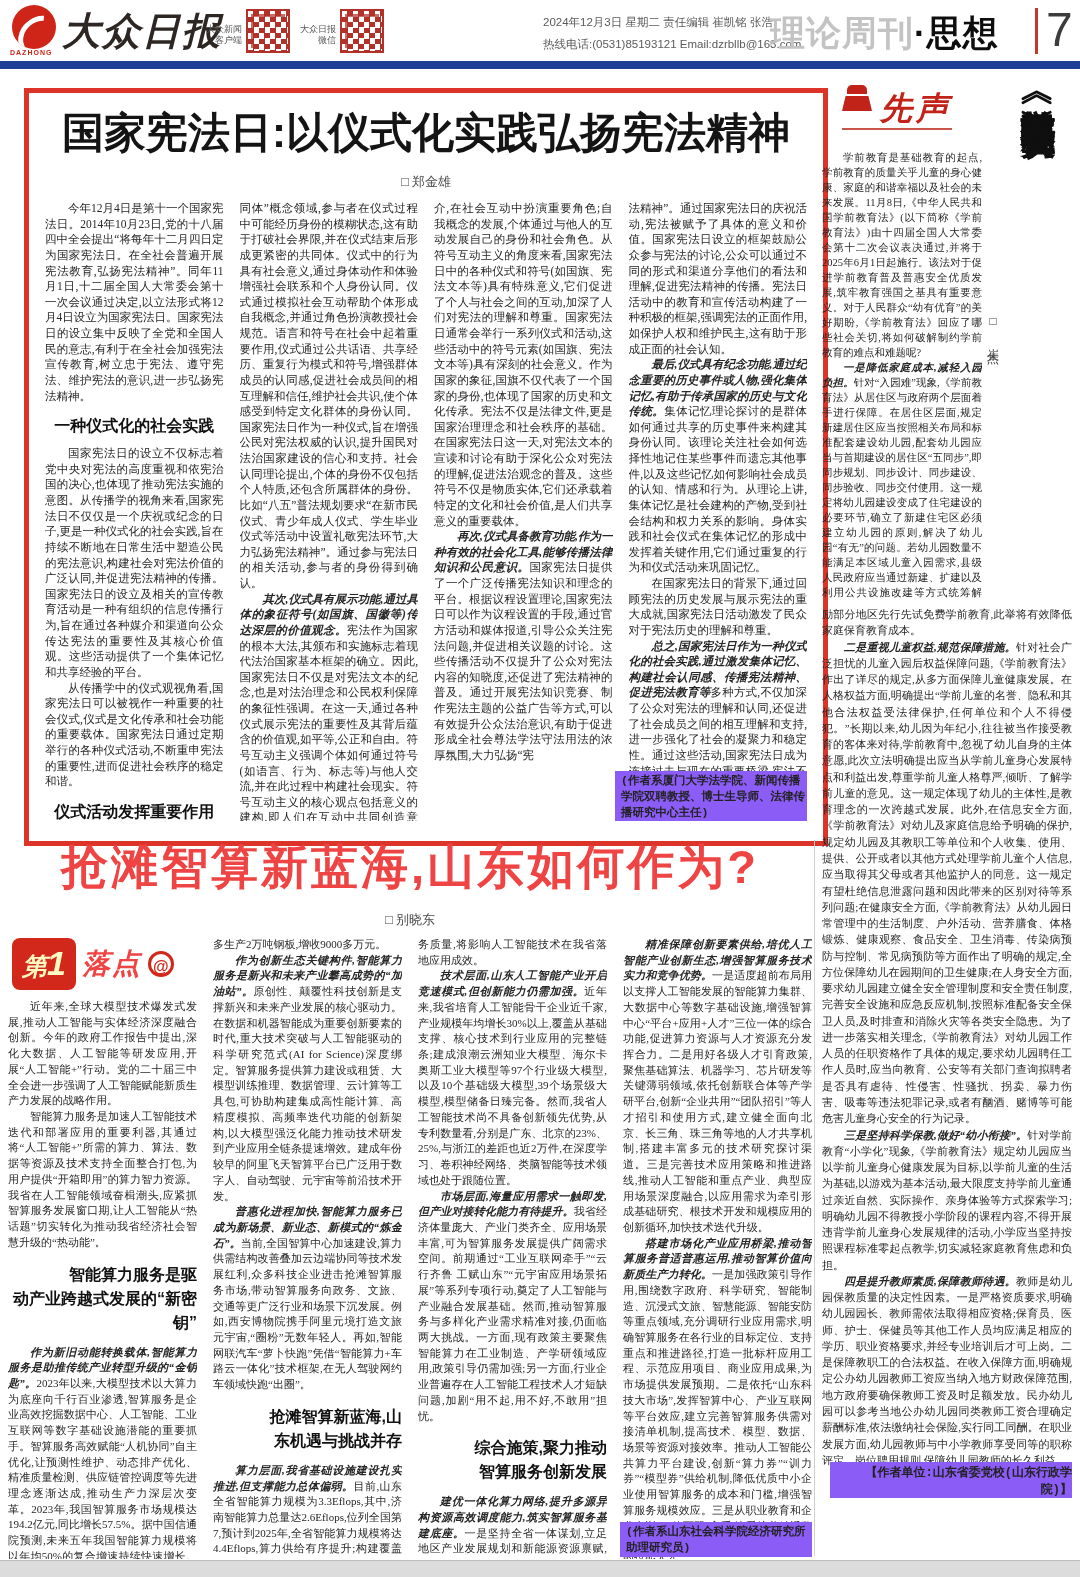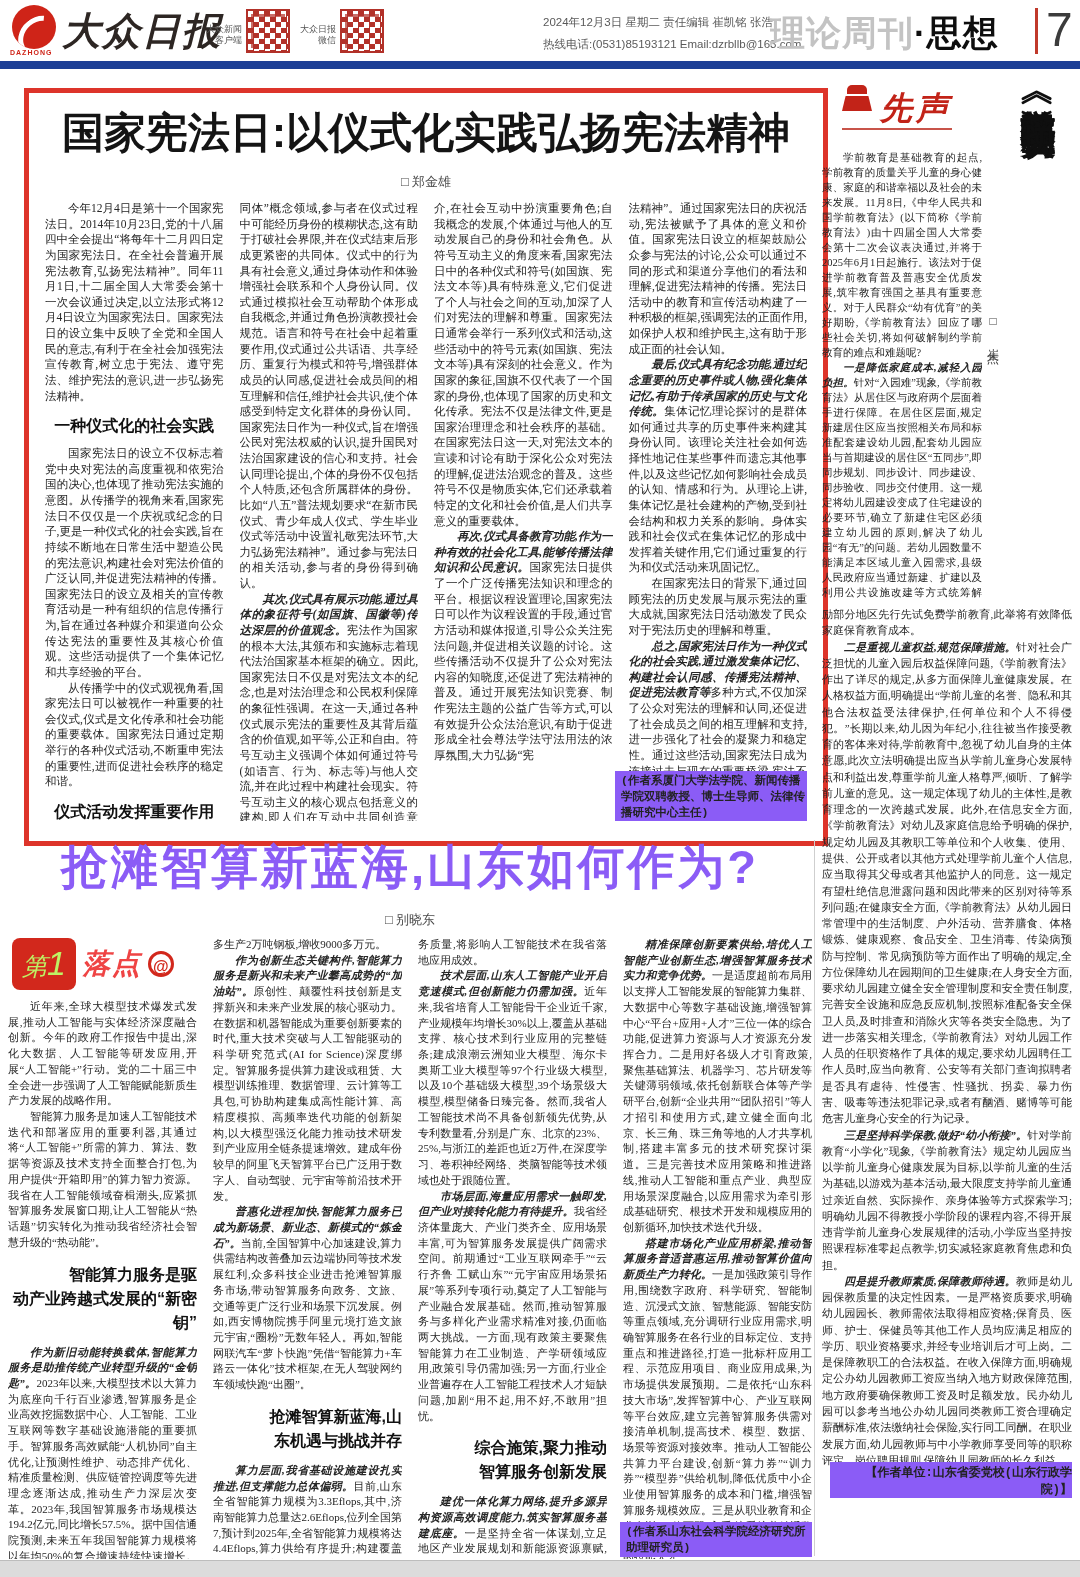--- a/index.html
+++ b/index.html
@@ -46,29 +46,29 @@
       border:5px solid #dd342a;background:#fff;padding:8px 16px 10px 16px;margin-left:16px;}
   .red-box h1{margin:4px 0 0 0;font-family:"Liberation Sans",sans-serif;font-size:42px;
       font-weight:900;color:#141414;text-align:center;letter-spacing:0px;white-space:nowrap;}
   .byline{text-align:center;font-size:13px;color:#4a4a4a;margin:12px 0 10px 0;}
   .red-box .cols{position:relative;display:flex;gap:16px;height:620px;overflow:hidden;}
   .red-box .col{flex:1 1 0;overflow:hidden;font-size:11.5px;line-height:1.36;color:#262626;}
   .red-box .credit-abs{right:0;bottom:0;width:186px;font-size:11.5px;line-height:1.4;}
   
   .second-article{position:absolute;left:8px;top:836px;width:804px;height:724px;}
   .second-article h2{margin:0;font-family:"Liberation Sans",sans-serif;font-size:47px;
-      font-weight:900;color:#8b5cf6;text-align:center;letter-spacing:3px;white-space:nowrap;}
+      font-weight:900;color:#ef4444;text-align:center;letter-spacing:3px;white-space:nowrap;}
   .second-article .byline{margin:12px 0 8px 0;}
   .second-article .cols{position:relative;display:flex;gap:16px;height:622px;overflow:hidden;}
   .second-article .col{flex:1 1 0;overflow:hidden;font-size:11px;line-height:1.43;color:#262626;}
   .second-article .subhead{text-align:right;text-indent:3.5em;font-size:16px;margin:12px 0 10px 0;}
   .second-article .credit-abs{right:0;bottom:2px;width:186px;font-size:11.5px;line-height:1.45;}
   .d1-logo{display:flex;align-items:center;gap:6px;margin:4px 0 12px 4px;height:46px;}
-  .d1-badge{background:#d2281c;color:#bef264;border-radius:8px;padding:1px 10px 3px 10px;
-      font-family:"Liberation Sans",sans-serif;font-weight:400;font-style:italic;font-size:25px;}
+  .d1-badge{background:#d2281c;color:#fef9c3;border-radius:8px;padding:1px 10px 3px 10px;
+      font-family:"Liberation Sans",sans-serif;font-weight:700;font-style:italic;font-size:25px;}
   .d1-badge .one{font-size:34px;}
   .d1-word{color:#ef4444;font-family:"Liberation Sans",sans-serif;font-weight:900;
       font-style:italic;font-size:28px;letter-spacing:2px;}
   .d1-at{width:26px;height:26px;border:3px solid #d2281c;border-radius:50%;color:#d2281c;
       font-weight:900;font-size:16px;line-height:26px;text-align:center;box-sizing:border-box;
       font-family:"Liberation Sans",sans-serif;}
   
   .v-divider{position:absolute;left:814px;top:840px;width:1px;height:716px;background:#cfcfcf;}
   .right-article{position:absolute;left:820px;top:76px;width:254px;height:1486px;}
   .xs-logo{position:absolute;left:22px;top:8px;display:flex;align-items:flex-end;gap:8px;

